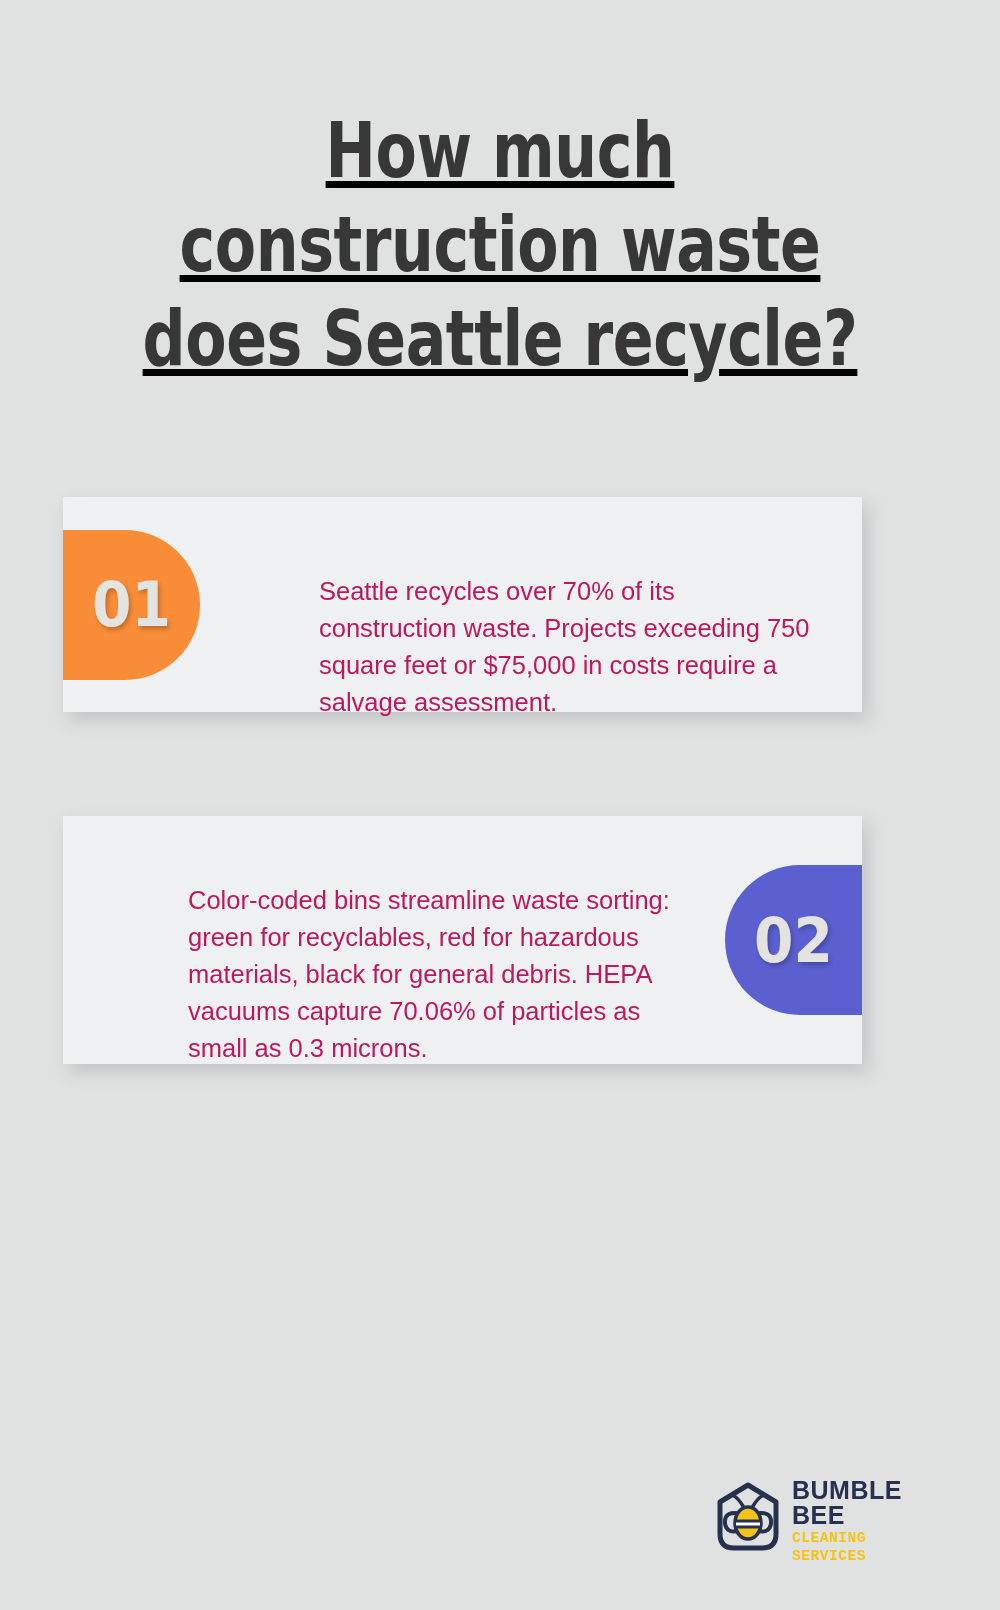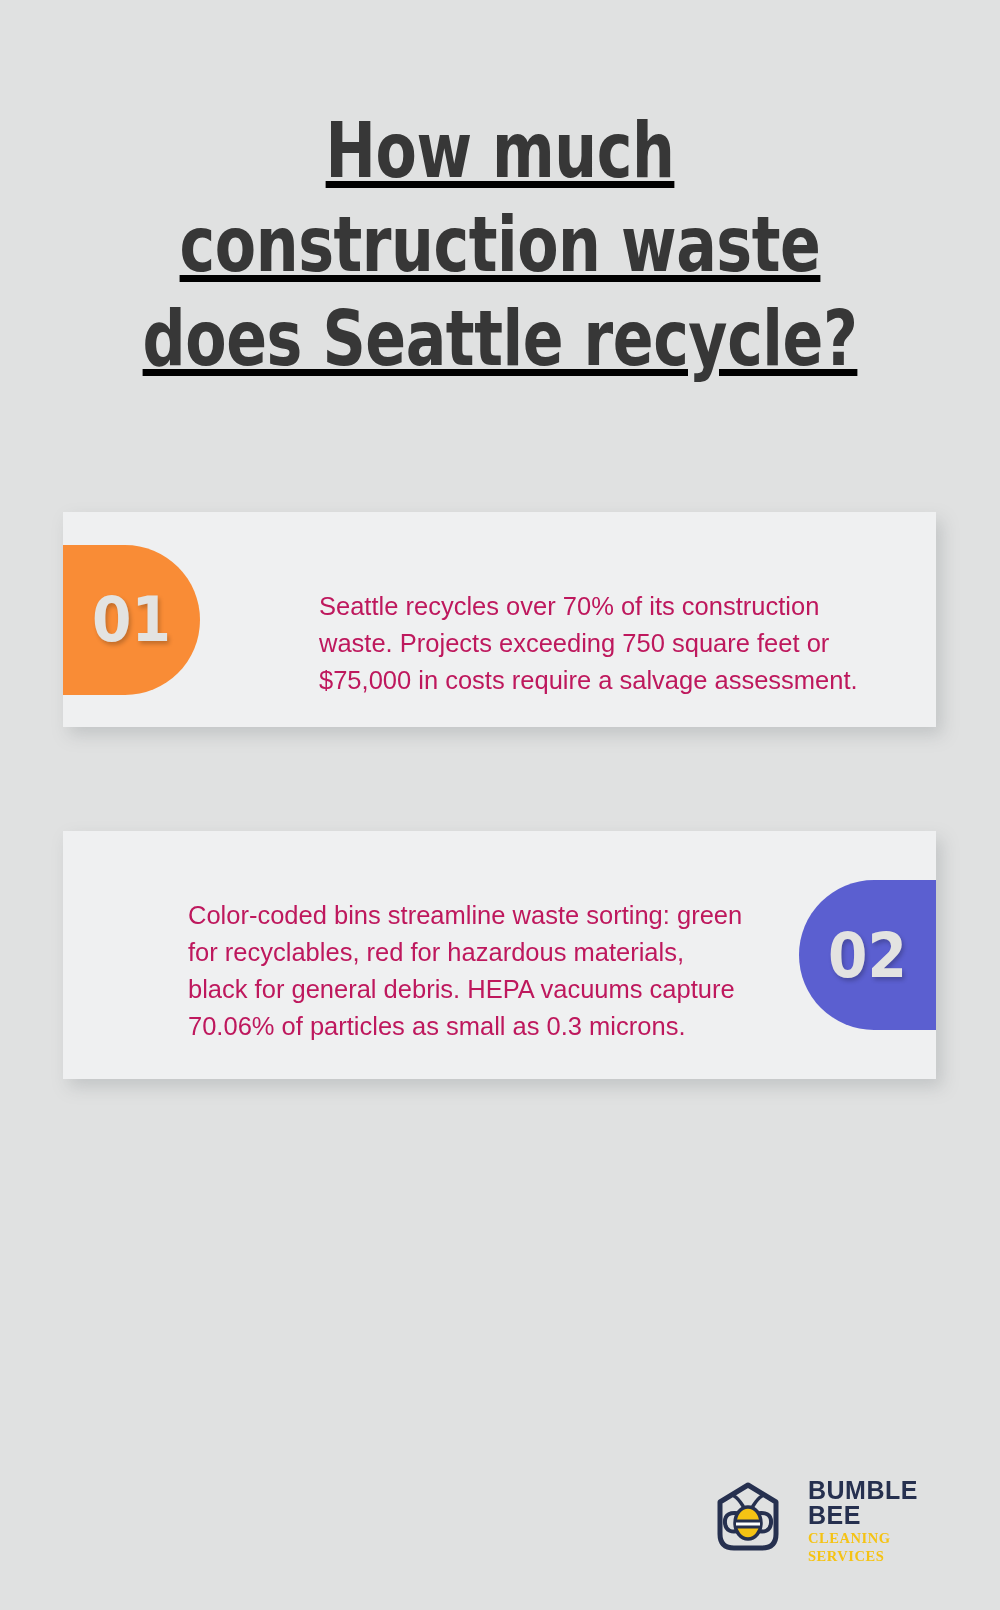--- a/index.html
+++ b/index.html
@@ -40,27 +40,26 @@
     color: #373737;
     transform: scaleX(0.88);
     transform-origin: center top;
     white-space: pre-line;
   }
 
   
   .card {
     position: absolute;
     left: 63px;
-    width: 873px;
+    width: 799px;
     background: #eff0f1;
     box-shadow: 6px 8px 16px rgba(120,125,130,0.28);
     box-sizing: border-box;
     display: flex;
     align-items: center;
-    margin-top: 15px;
   }
   .card-1 { top: 497px;  height: 215px; }
   .card-2 { top: 816px;  height: 248px; }
   .card-3 { top: 1082px; height: 264px; }
 
   .badge {
     position: absolute;
     width: 137px;
     height: 150px;
     display: flex;
@@ -118,36 +117,36 @@
     height: 72px;
     display: flex;
     align-items: center;
   }
   .logo-mark {
     width: 72px;
     height: 70px;
     flex: none;
   }
   .logo-text {
-    margin-left: 24px;
+    margin-left: 8px;
     display: flex;
     flex-direction: column;
     justify-content: center;
     padding-top: 8px;
   }
   .logo-line1 {
     font-family: "Liberation Sans", sans-serif;
     font-weight: 700;
     font-size: 25px;
     line-height: 25px;
     color: #26304f;
     letter-spacing: 0.5px;
   }
   .logo-line2 {
-    font-family: Liberation Serif, serif;
+    font-family: Liberation Mono, monospace;
     font-weight: 700;
     font-size: 14.5px;
     line-height: 18px;
     color: #f5c314;
     letter-spacing: 0.55px;
     margin-top: 1px;
   }
 </style>
 </head>
 <body>

